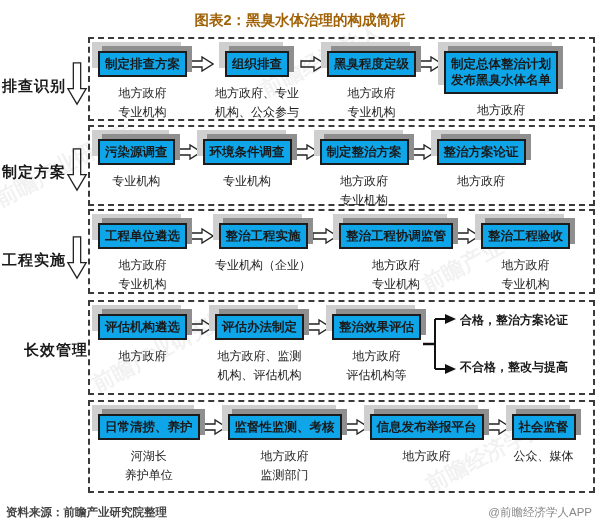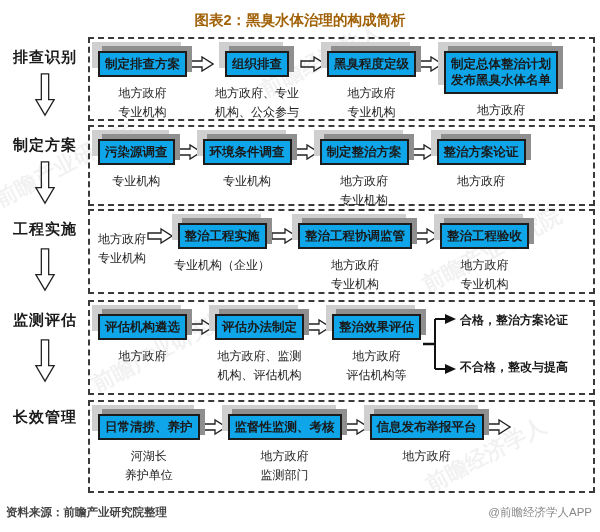--- a/index.html
+++ b/index.html
@@ -5,21 +5,21 @@
   * { box-sizing: border-box; margin: 0; padding: 0; }
   body { background:#fff; font-family:"Liberation Sans","DejaVu Sans",sans-serif; }
   .page { position:relative; width:600px; height:532px; background:#fff; overflow:hidden; color:#1a1a1a; }
 
   .title { text-align:center; font-size:14.5px; font-weight:bold; padding:11px 0 7px; color:#a16207; }
 
   .content { display:flex; padding:0 5px 0 2px; }
 
   
   .leftcol { width:86px; flex:none; display:flex; flex-direction:column; align-items:center; }
-  .lcell { display:flex; flex-direction:column; align-items:center; width:100%; }
+  .lcell { display:flex; flex-direction:row; align-items:center; width:100%;justify-content:flex-end; }
   .c1{height:88px}.c2{height:84px}.c3{height:91px}.c4{height:100px}.c5{height:93px}
   .stage-label { font-size:15px; font-weight:bold; margin-top:11px; white-space:nowrap; letter-spacing:1px; }
   .varrow { margin-top:6px; flex:none; }
 
   
   .rowscol { flex:1; display:flex; flex-direction:column; }
   .drow { border:2px dashed #3a3a3a; display:flex; align-items:flex-start; padding:12px 3px 4px 8px; }
   .r1{height:84px;margin-bottom:4px}
   .r2{height:81px;margin-bottom:3px}
   .r3{height:85px;margin-bottom:6px}
@@ -76,26 +76,20 @@
         <svg class="varrow" width="22" height="44" viewBox="0 0 24 48">
             <path d="M8 1 H16 V29 H22 L12 46 L2 29 H8 Z" fill="#fff" stroke="#222" stroke-width="1.4"></path>
           </svg>
       </div>
       <div class="lcell c3">
         <div class="stage-label">工程实施</div>
         <svg class="varrow" width="22" height="50" viewBox="0 0 24 48">
             <path d="M8 1 H16 V29 H22 L12 46 L2 29 H8 Z" fill="#fff" stroke="#222" stroke-width="1.4"></path>
           </svg>
       </div>
-      <div class="lcell c4">
-        <div class="stage-label">监测评估</div>
-        <svg class="varrow" width="22" height="50" viewBox="0 0 24 48">
-            <path d="M8 1 H16 V29 H22 L12 46 L2 29 H8 Z" fill="#fff" stroke="#222" stroke-width="1.4"></path>
-          </svg>
-      </div>
       <div class="lcell c5">
         <div class="stage-label" style="margin-top:8px">长效管理</div>
       </div>
     </div>
 
     <div class="rowscol">
 
       <div class="drow r1">
         <div class="step">
           <div class="stack">
@@ -216,20 +210,27 @@
               </div>
             </div>
           <div class="sub">
               <span>地方政府</span>
             </div>
         </div>
       </div>
 
       <div class="drow r3">
         <div class="step">
+          <div class="stack">
+              <i class="ly l2"></i>
+              <i class="ly l1"></i>
+            <div class="sbox">
+                <span>工程单位遴选</span>
+              </div>
+            </div>
           <div class="sub">
               <span>地方政府</span>
               <span>专业机构</span>
             </div>
         </div>
         <svg class="harrow" width="26" height="18" viewBox="0 0 26 18">
             <path d="M1 6 H14 V2 L25 9 L14 16 V12 H1 Z" fill="#fff" stroke="#222" stroke-width="1.3"></path>
           </svg>
         <div class="step">
           <div class="stack">
@@ -379,20 +380,32 @@
                 <span>信息发布举报平台</span>
               </div>
             </div>
           <div class="sub">
               <span>地方政府</span>
             </div>
         </div>
         <svg class="harrow" width="26" height="18" viewBox="0 0 26 18">
             <path d="M1 6 H14 V2 L25 9 L14 16 V12 H1 Z" fill="#fff" stroke="#222" stroke-width="1.3"></path>
           </svg>
+        <div class="step">
+          <div class="stack">
+              <i class="ly l2"></i>
+              <i class="ly l1"></i>
+            <div class="sbox">
+                <span>社会监督</span>
+              </div>
+            </div>
+          <div class="sub">
+              <span>公众、媒体</span>
+            </div>
+        </div>
       </div>
 
     </div>
   </div>
 
   <div class="footer">
     <span class="src">资料来源：前瞻产业研究院整理</span>
     <span class="brand">@前瞻经济学人APP</span>
   </div>
 

